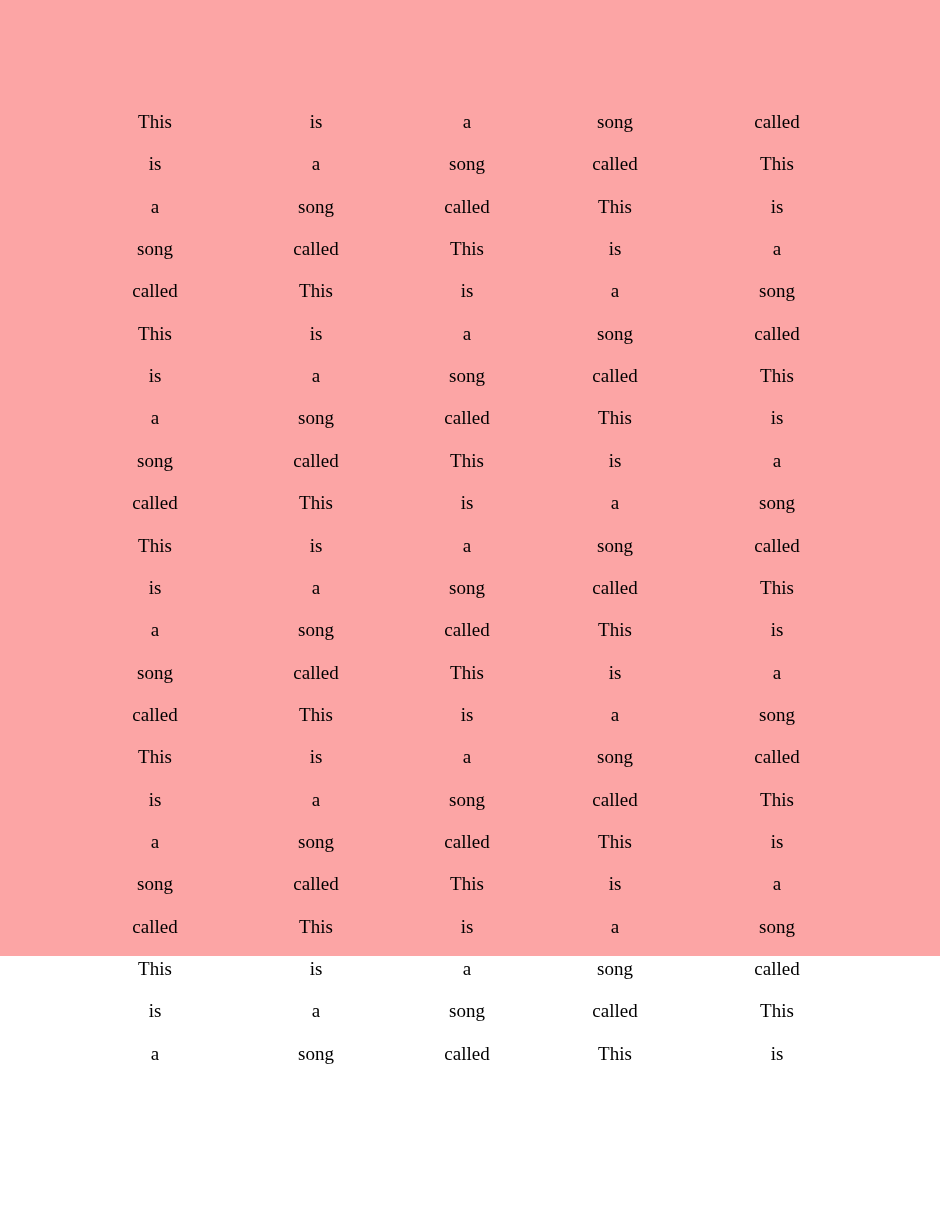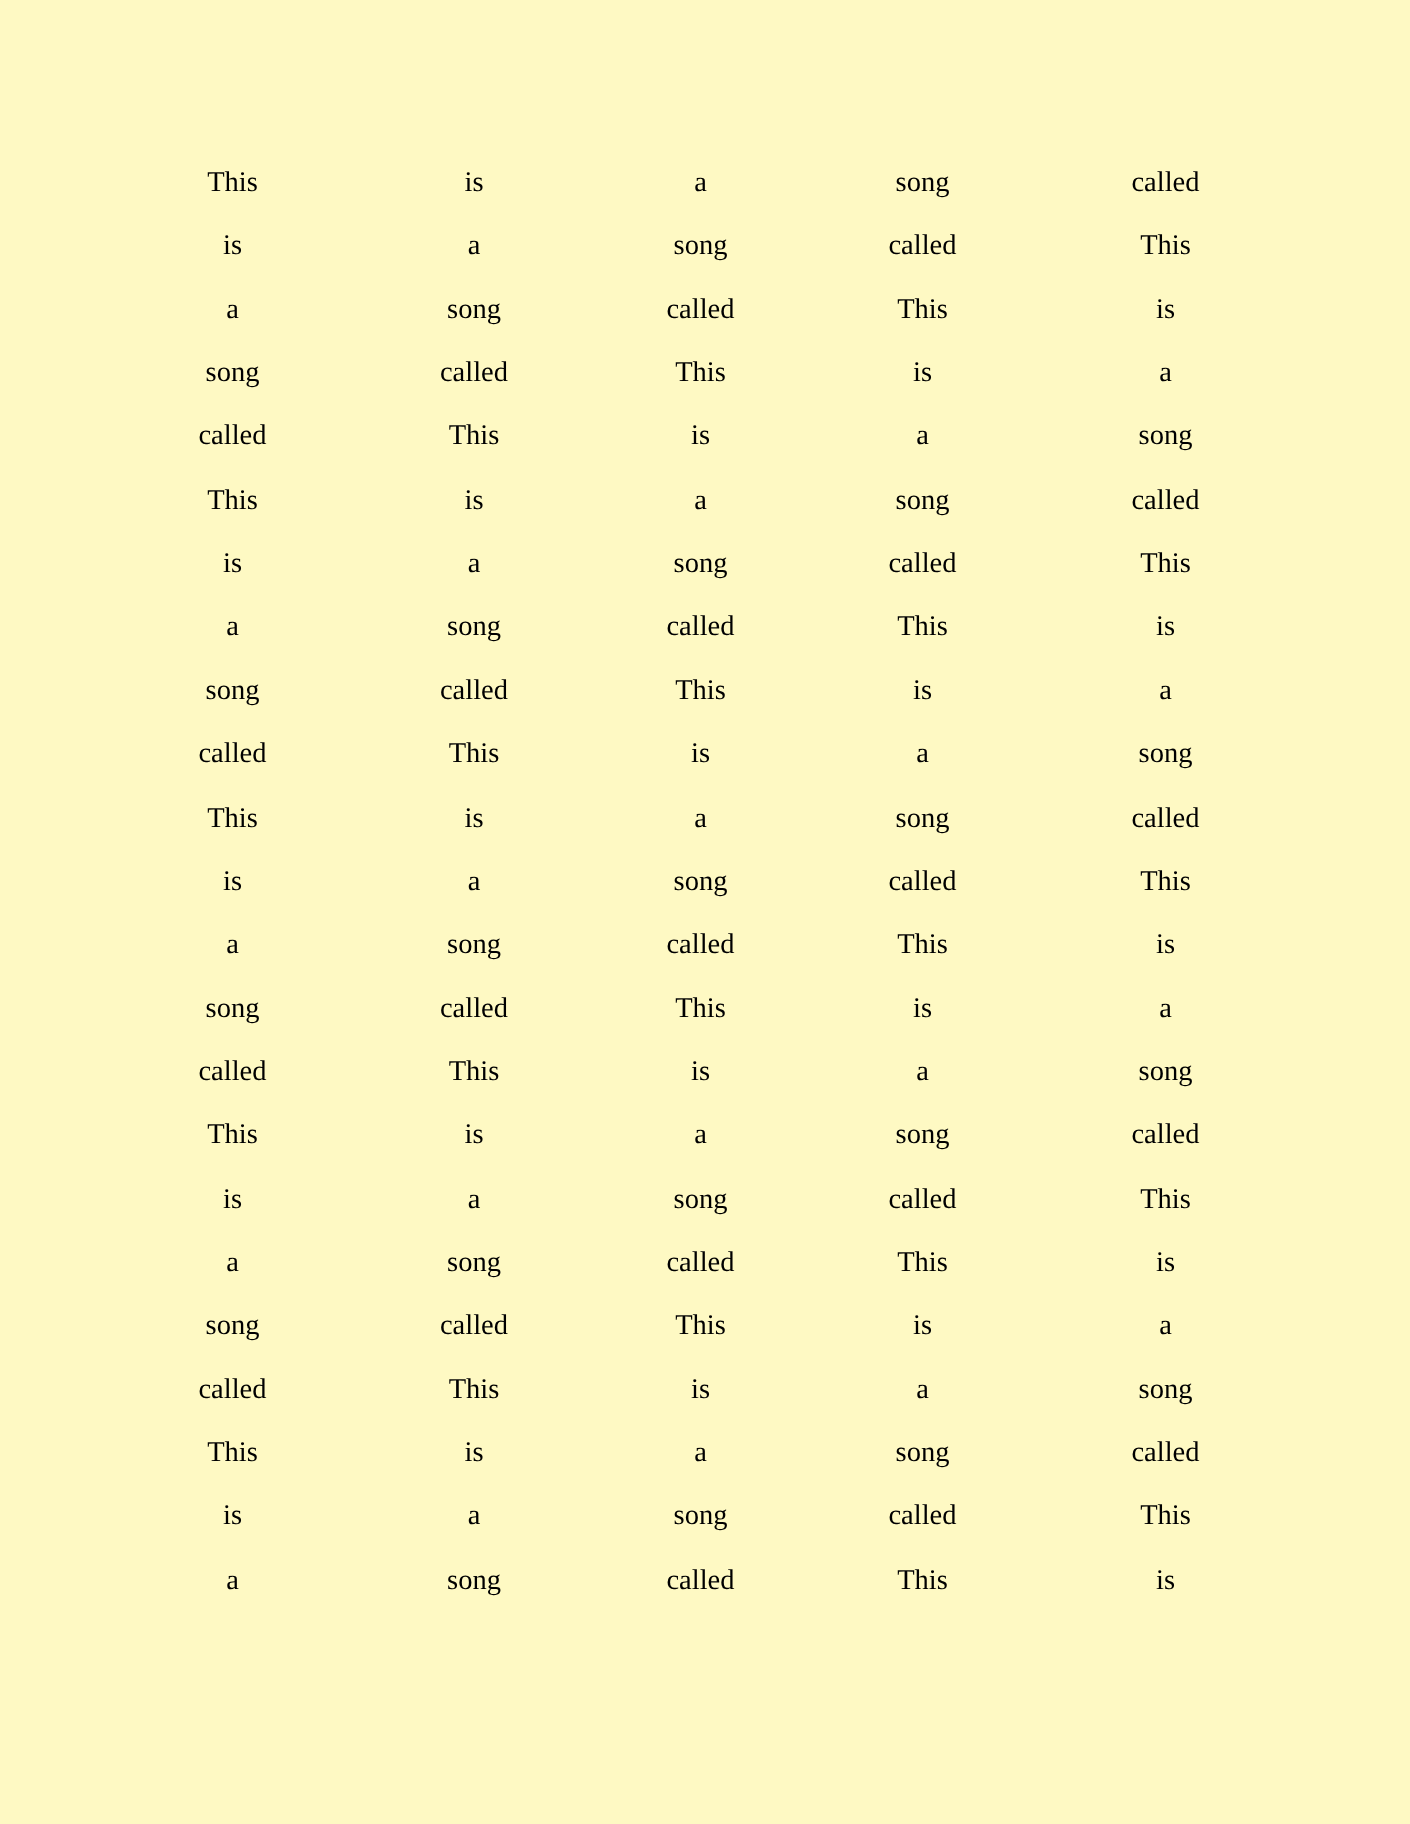--- a/index.html
+++ b/index.html
@@ -13,22 +13,22 @@
       position: relative;
       overflow: hidden;
       font-family: "Liberation Serif", "DejaVu Serif", serif;
       color: #000000;
     }
     .page {
       position: absolute;
       left: 0;
       top: 0;
       width: 940px;
-      height: 1216px;
-      background: #fef9c3;
+      height: 956px;
+      background: #fca5a5;
     }
     .word-grid {
       position: absolute;
       left: 0;
       top: 0;
       width: 940px;
       height: 1216px;
     }
     .cell {
       position: absolute;

